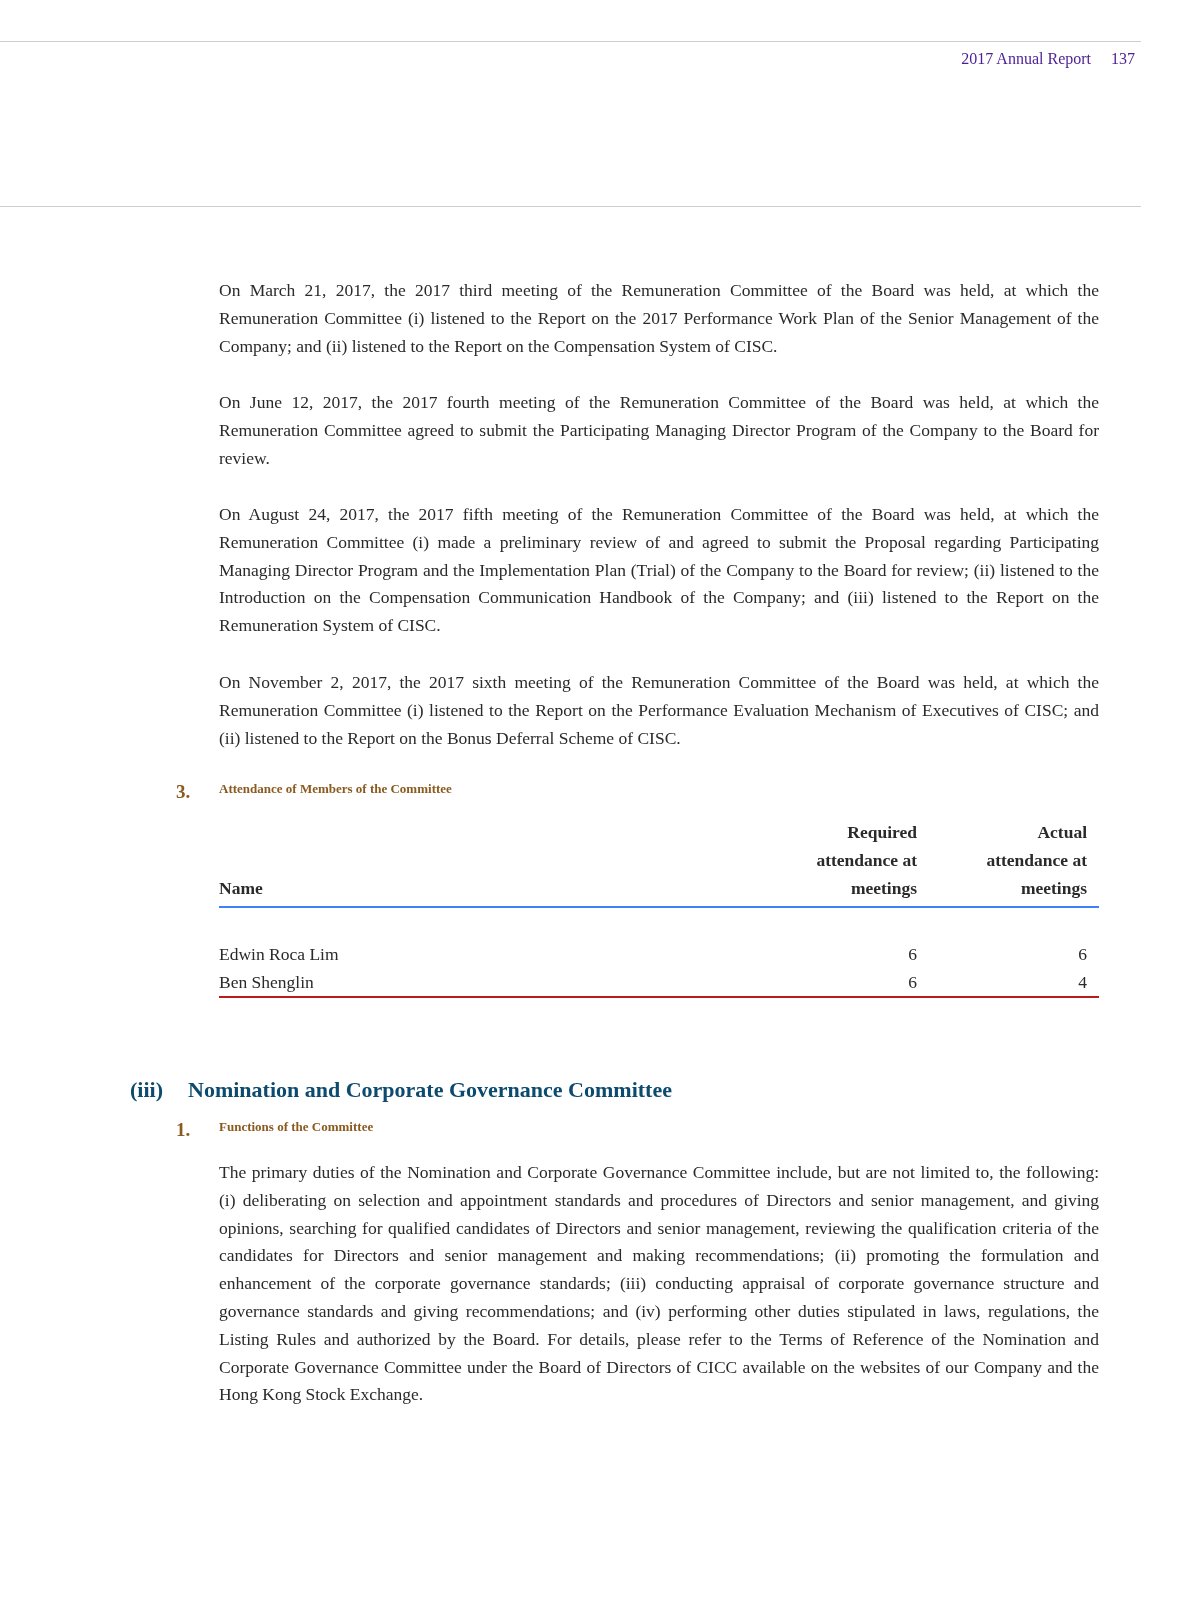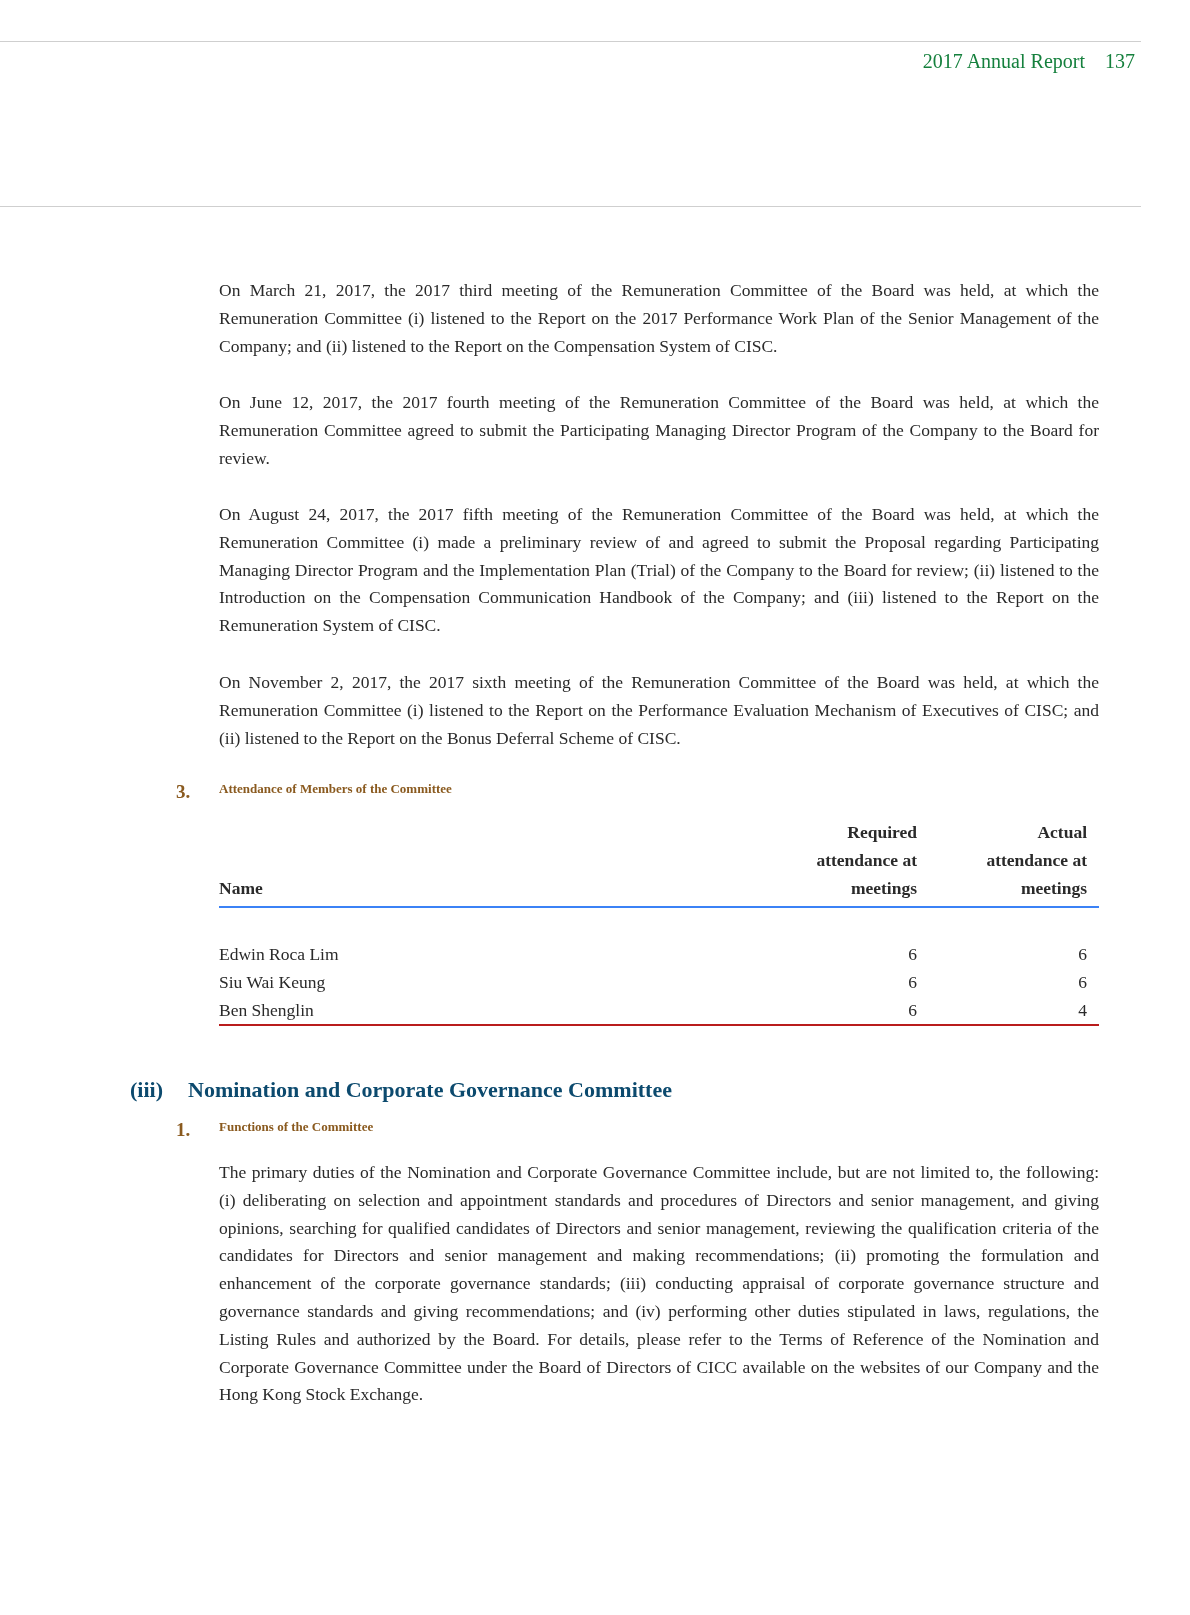--- a/index.html
+++ b/index.html
@@ -1,19 +1,19 @@
 <!DOCTYPE html>
 <html><head>
 <meta charset="utf-8">
 <style>
   html, body { margin: 0; padding: 0; background: #fff; }
   body { width: 1190px; height: 1615px; position: relative; overflow: hidden;
          font-family: "Liberation Serif", "DejaVu Serif", serif; color: #2a2a2a; }
   .rule { position: absolute; left: 0; width: 1141px; height: 1px; background: #cfcfcf; }
-  .header-text { position: absolute; top: 50px; right: 55px; font-size: 20px; color: #15803d; }
+  .header-text { position: absolute; top: 50px; right: 55px; font-size: 16px; color: #4c1d95; }
   .header-text .pg { margin-left: 20px; }
   .para { position: absolute; left: 219px; width: 880px; font-size: 17.5px; line-height: 27.8px;
           text-align: justify; margin: 0; }
   .h-num { position: absolute; font-size: 19px; color: #8a5a1f; font-weight: bold; }
   .h-text { position: absolute; font-size: 13px; color: #8a5a1f; font-weight: bold; }
   .h-major { position: absolute; font-size: 22px; color: #0c4a6e; font-weight: bold; }
   table.att { position: absolute; left: 219px; top: 818px; width: 880px; border-collapse: collapse;
               font-size: 17.5px; }
   table.att th { font-weight: bold; line-height: 28px; vertical-align: bottom; padding: 0 0 4px 0;
                  border-bottom: 2px solid #3b82f6; color: #2a2a2a; }
@@ -61,25 +61,20 @@
   </thead>
   <tbody>
     <tr class="spacer">
         <td colspan="3"></td>
       </tr>
     <tr>
       <td>Edwin Roca Lim</td>
       <td class="num col-req">6</td>
       <td class="num col-act">6</td>
     </tr>
-    <tr>
-      <td>Siu Wai Keung</td>
-      <td class="num col-req">6</td>
-      <td class="num col-act">6</td>
-    </tr>
     <tr class="last">
       <td>Ben Shenglin</td>
       <td class="num col-req">6</td>
       <td class="num col-act">4</td>
     </tr>
   </tbody>
 </table>
 
 <div class="h-major" style="left:130px; top:1077px;">(iii)</div>
 <div class="h-major" style="left:188px; top:1077px;">Nomination and Corporate Governance Committee</div>

